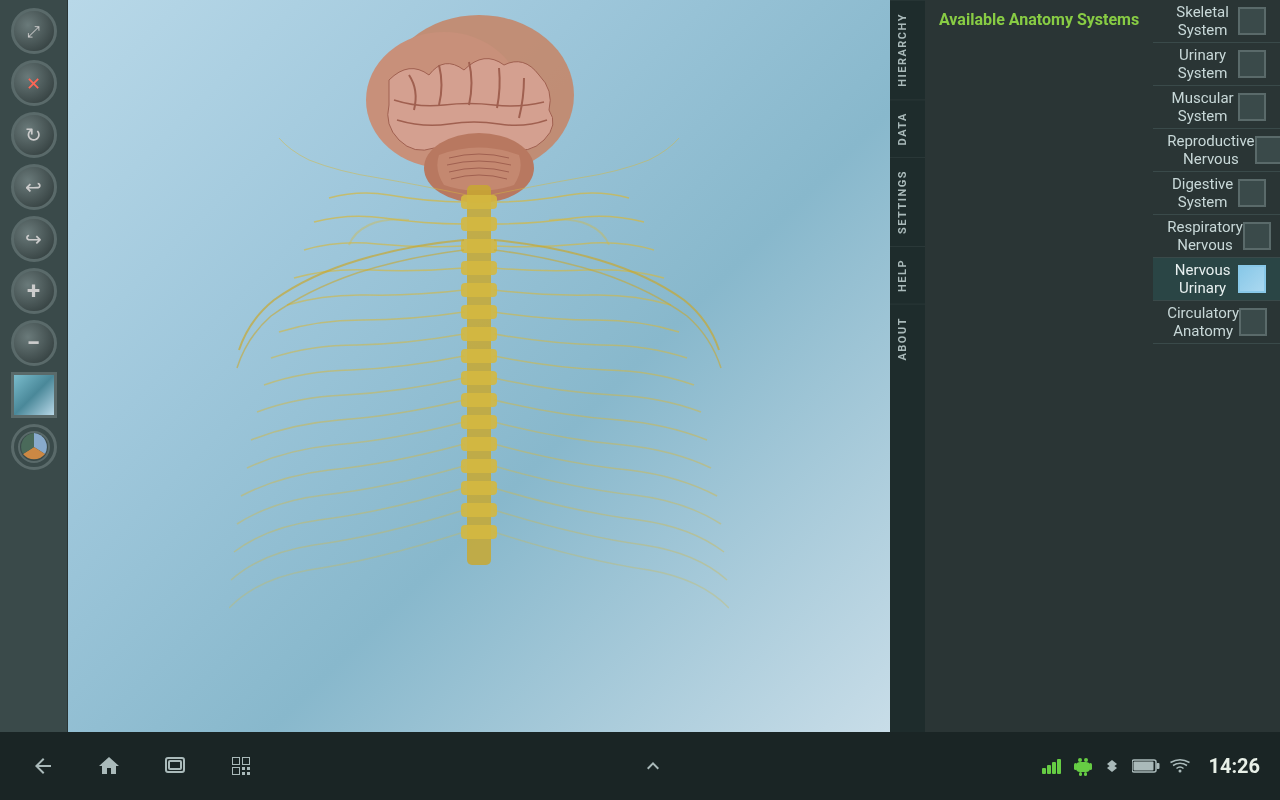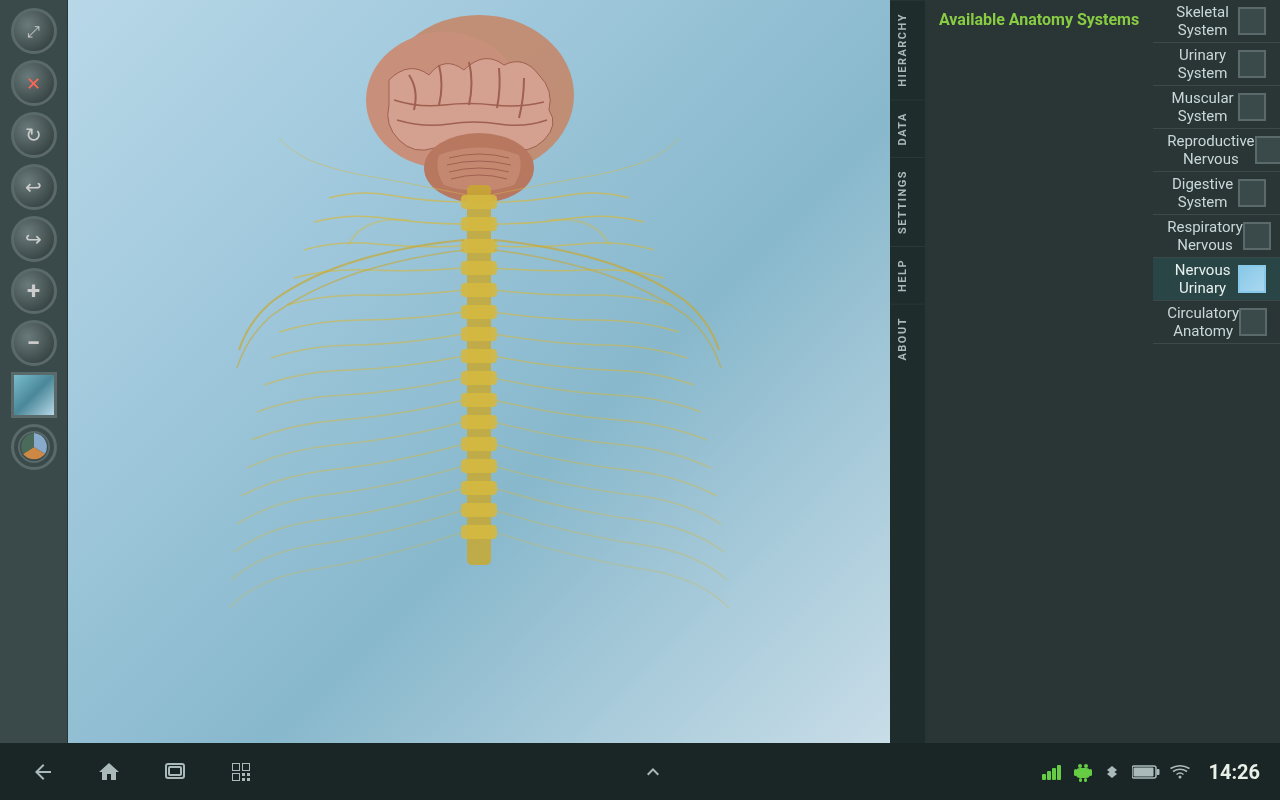--- a/index.html
+++ b/index.html
@@ -153,21 +153,21 @@
       flex-shrink: 0;
     }
 
     .system-checkbox.checked {
       background: linear-gradient(135deg, #88c8e8 0%, #aad8f0 100%);
       border-color: #88c8e8;
     }
 
     
     .status-bar {
-      height: 57px;
+      height: 68px;
       background: #1a2525;
       display: flex;
       align-items: center;
       justify-content: space-between;
       padding: 0 20px;
     }
 
     .status-left {
       display: flex;
       align-items: center;

